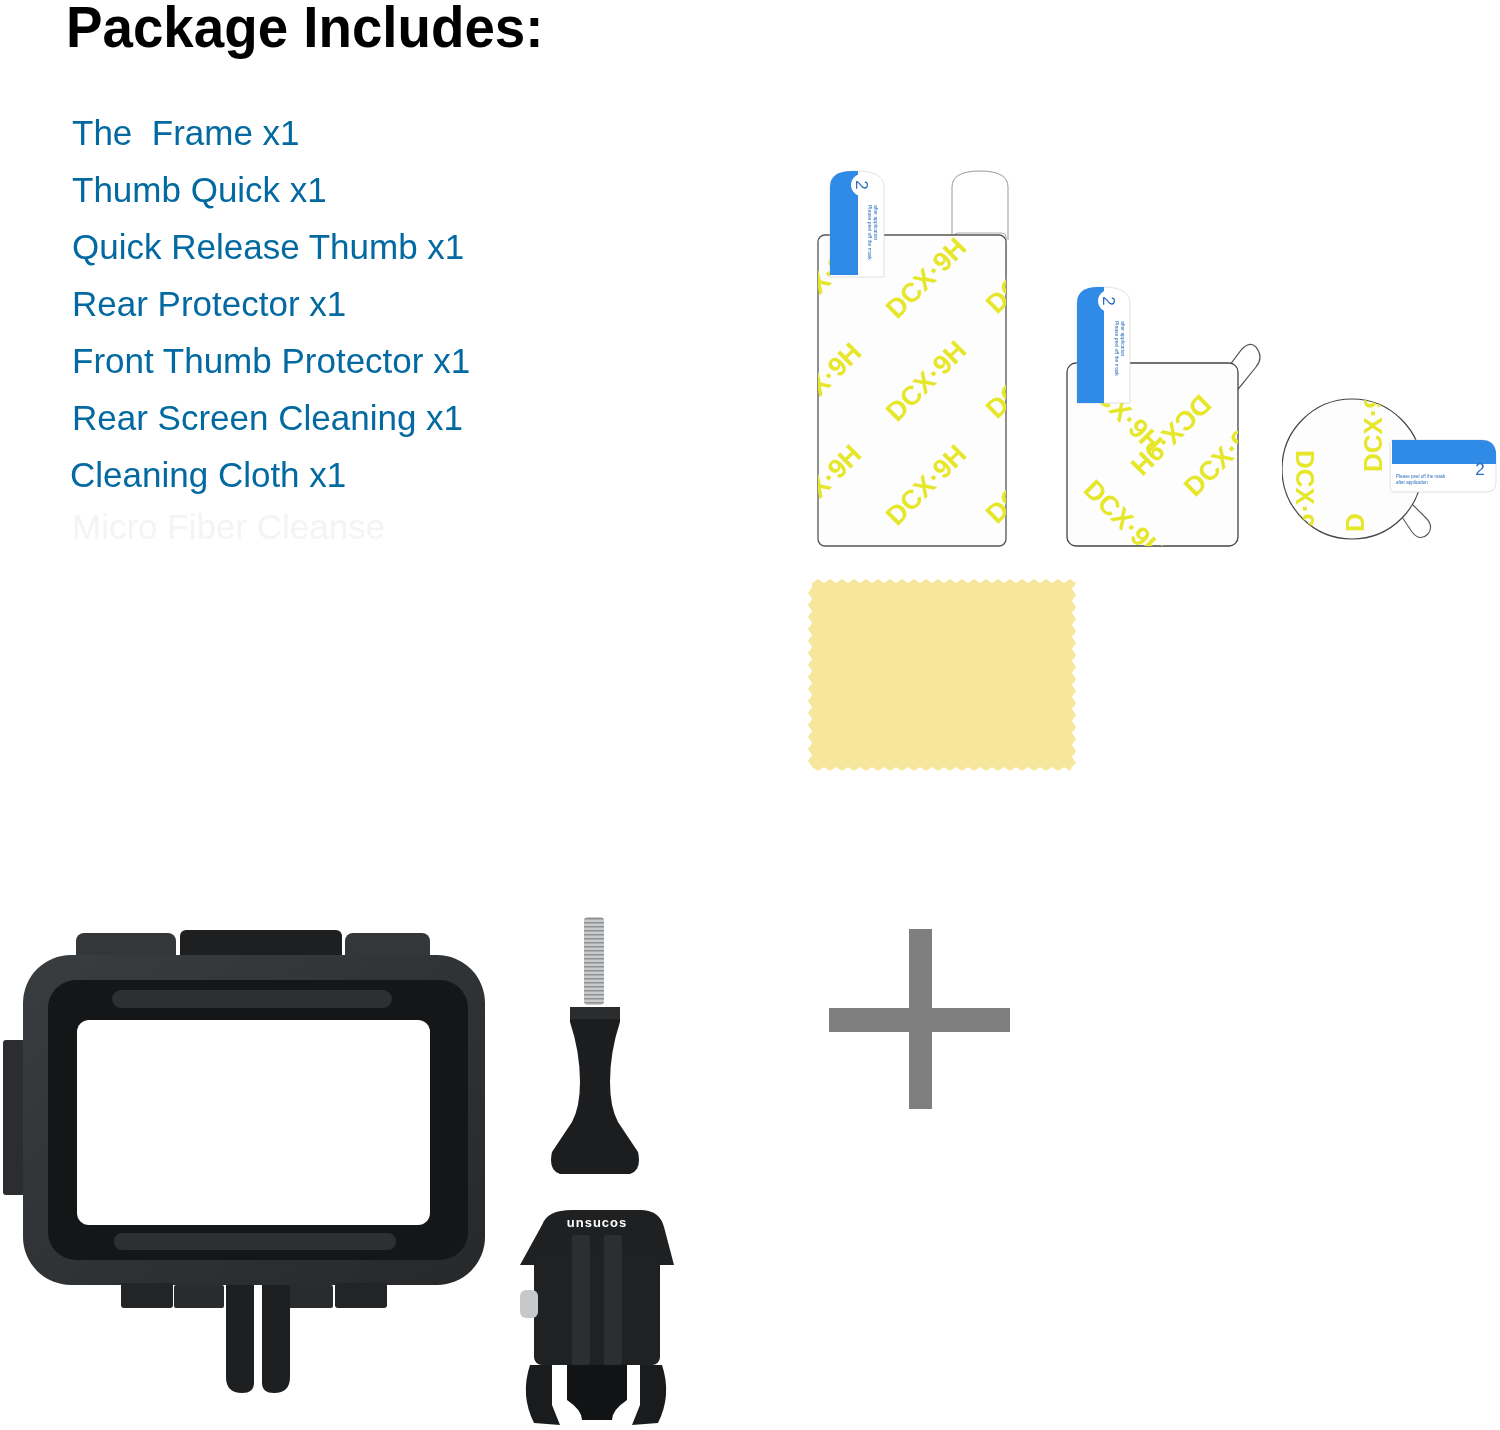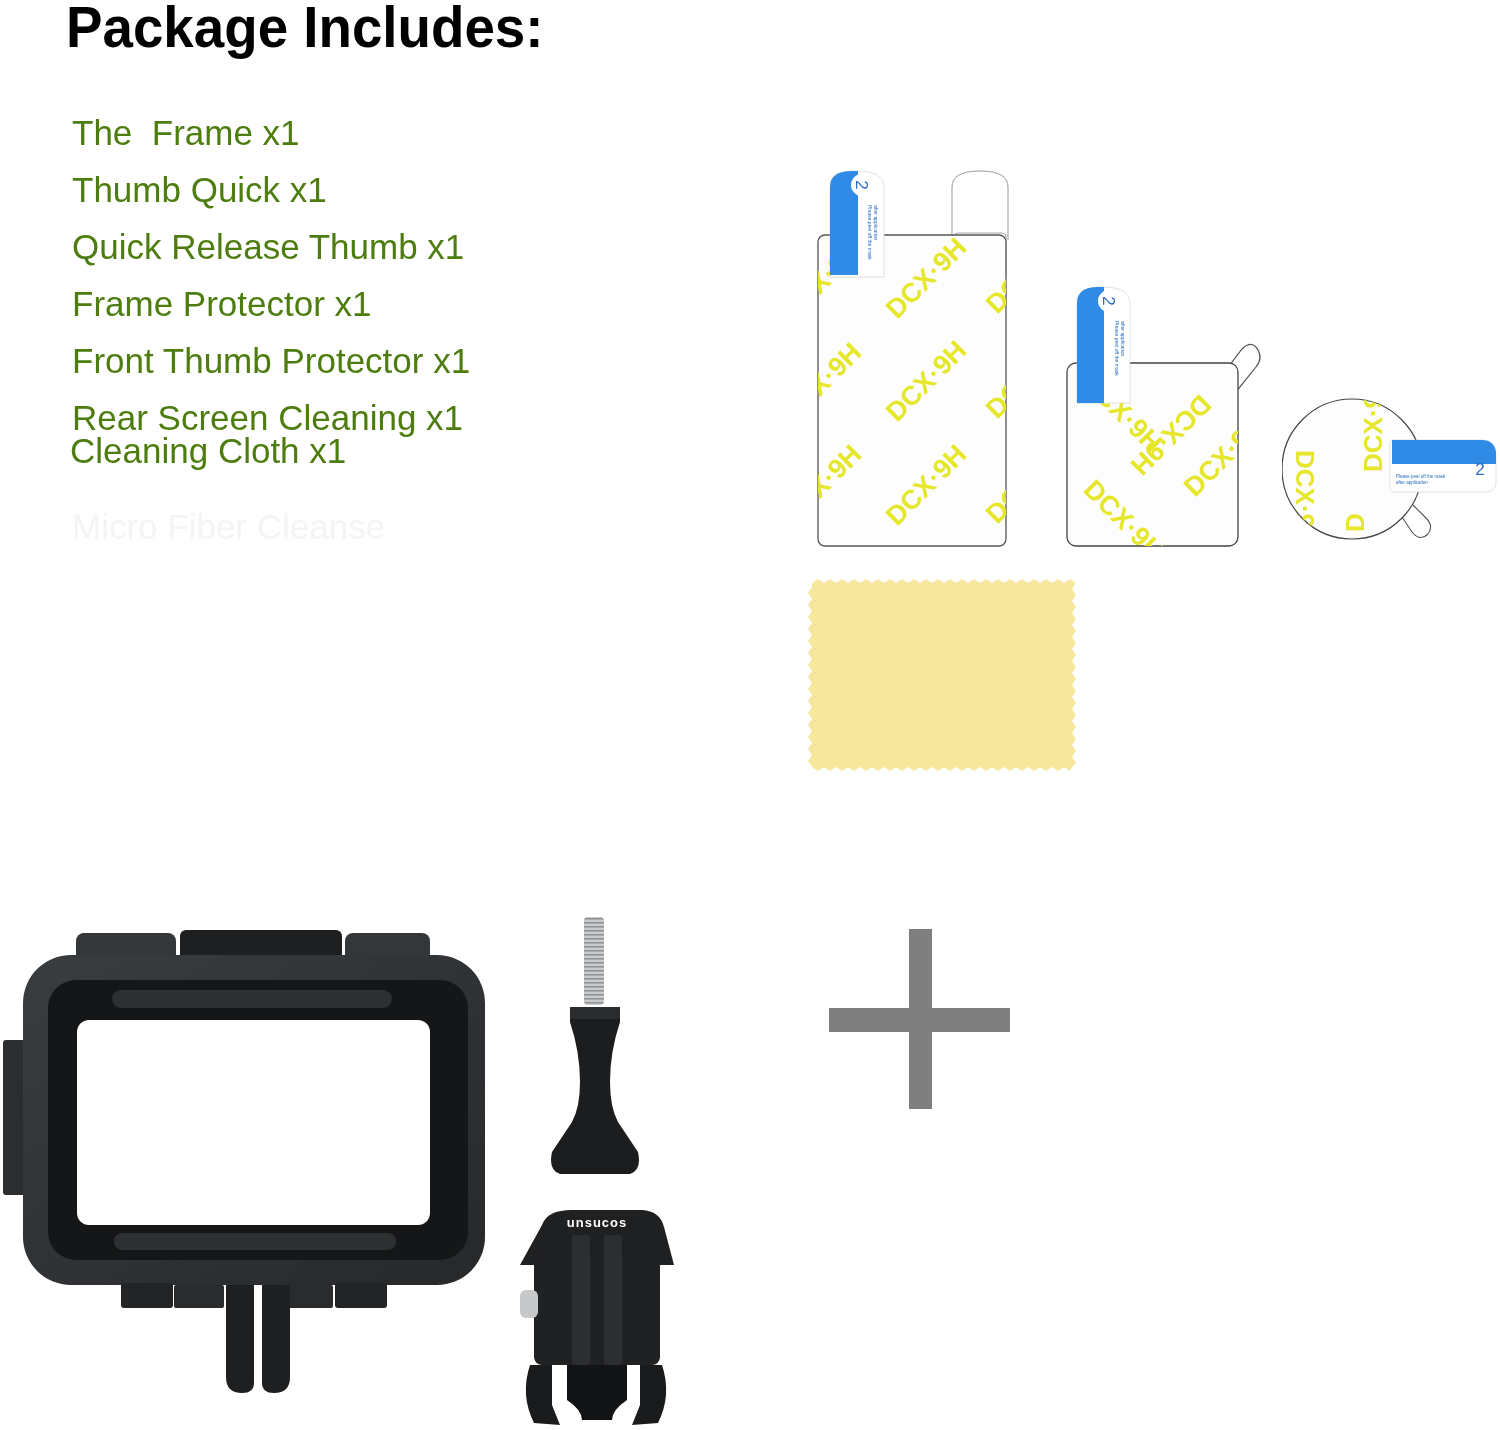--- a/index.html
+++ b/index.html
@@ -1,37 +1,37 @@
 <!DOCTYPE html>
 <html><head>
 <meta charset="utf-8">
 <style>
   html, body { margin:0; padding:0; background:#ffffff; }
   body { width:1500px; height:1430px; position:relative; overflow:hidden; font-family:"Liberation Sans", sans-serif; }
   .abs { position:absolute; }
   .title { left:66px; top:-6px; font-size:57px; font-weight:bold; color:#000; letter-spacing:0px; white-space:nowrap; transform:scaleX(0.96); transform-origin:left top; }
-  .item { left:72px; font-size:35px; color:#4d7c0f; white-space:pre; line-height:40px; }
+  .item { left:72px; font-size:35px; color:#0369a1; white-space:pre; line-height:40px; }
   .ghost { left:72px; top:507px; font-size:35px; color:#f4f4f4; white-space:pre; line-height:40px; }
   .plus-v { left:909px; top:929px; width:23px; height:180px; background:#7f7f7f; }
   .plus-h { left:829px; top:1008px; width:181px; height:24px; background:#7f7f7f; }
   svg text { font-family:"Liberation Sans", sans-serif; }
 </style>
 </head>
 <body>
 
 <div class="abs title">Package Includes:</div>
 
 <div>
   <div class="abs item" style="top:113px">The  Frame x1</div>
   <div class="abs item" style="top:170px">Thumb Quick x1</div>
   <div class="abs item" style="top:227px">Quick Release Thumb x1</div>
-  <div class="abs item" style="top:284px">Frame Protector x1</div>
+  <div class="abs item" style="top:284px">Rear Protector x1</div>
   <div class="abs item" style="top:341px">Front Thumb Protector x1</div>
   <div class="abs item" style="top:398px">Rear Screen Cleaning x1</div>
-  <div class="abs item" style="top:431px;left:70px">Cleaning Cloth x1</div>
+  <div class="abs item" style="top:455px;left:70px">Cleaning Cloth x1</div>
   <div class="abs ghost">Micro Fiber Cleanse</div>
 </div>
 
 <svg class="abs" style="left:812px;top:165px" width="205" height="390" viewBox="0 0 205 390">
   <defs>
     <clipPath id="clipA">
         <rect x="6" y="70" width="188" height="311" rx="7"></rect>
       </clipPath>
   </defs>
 

